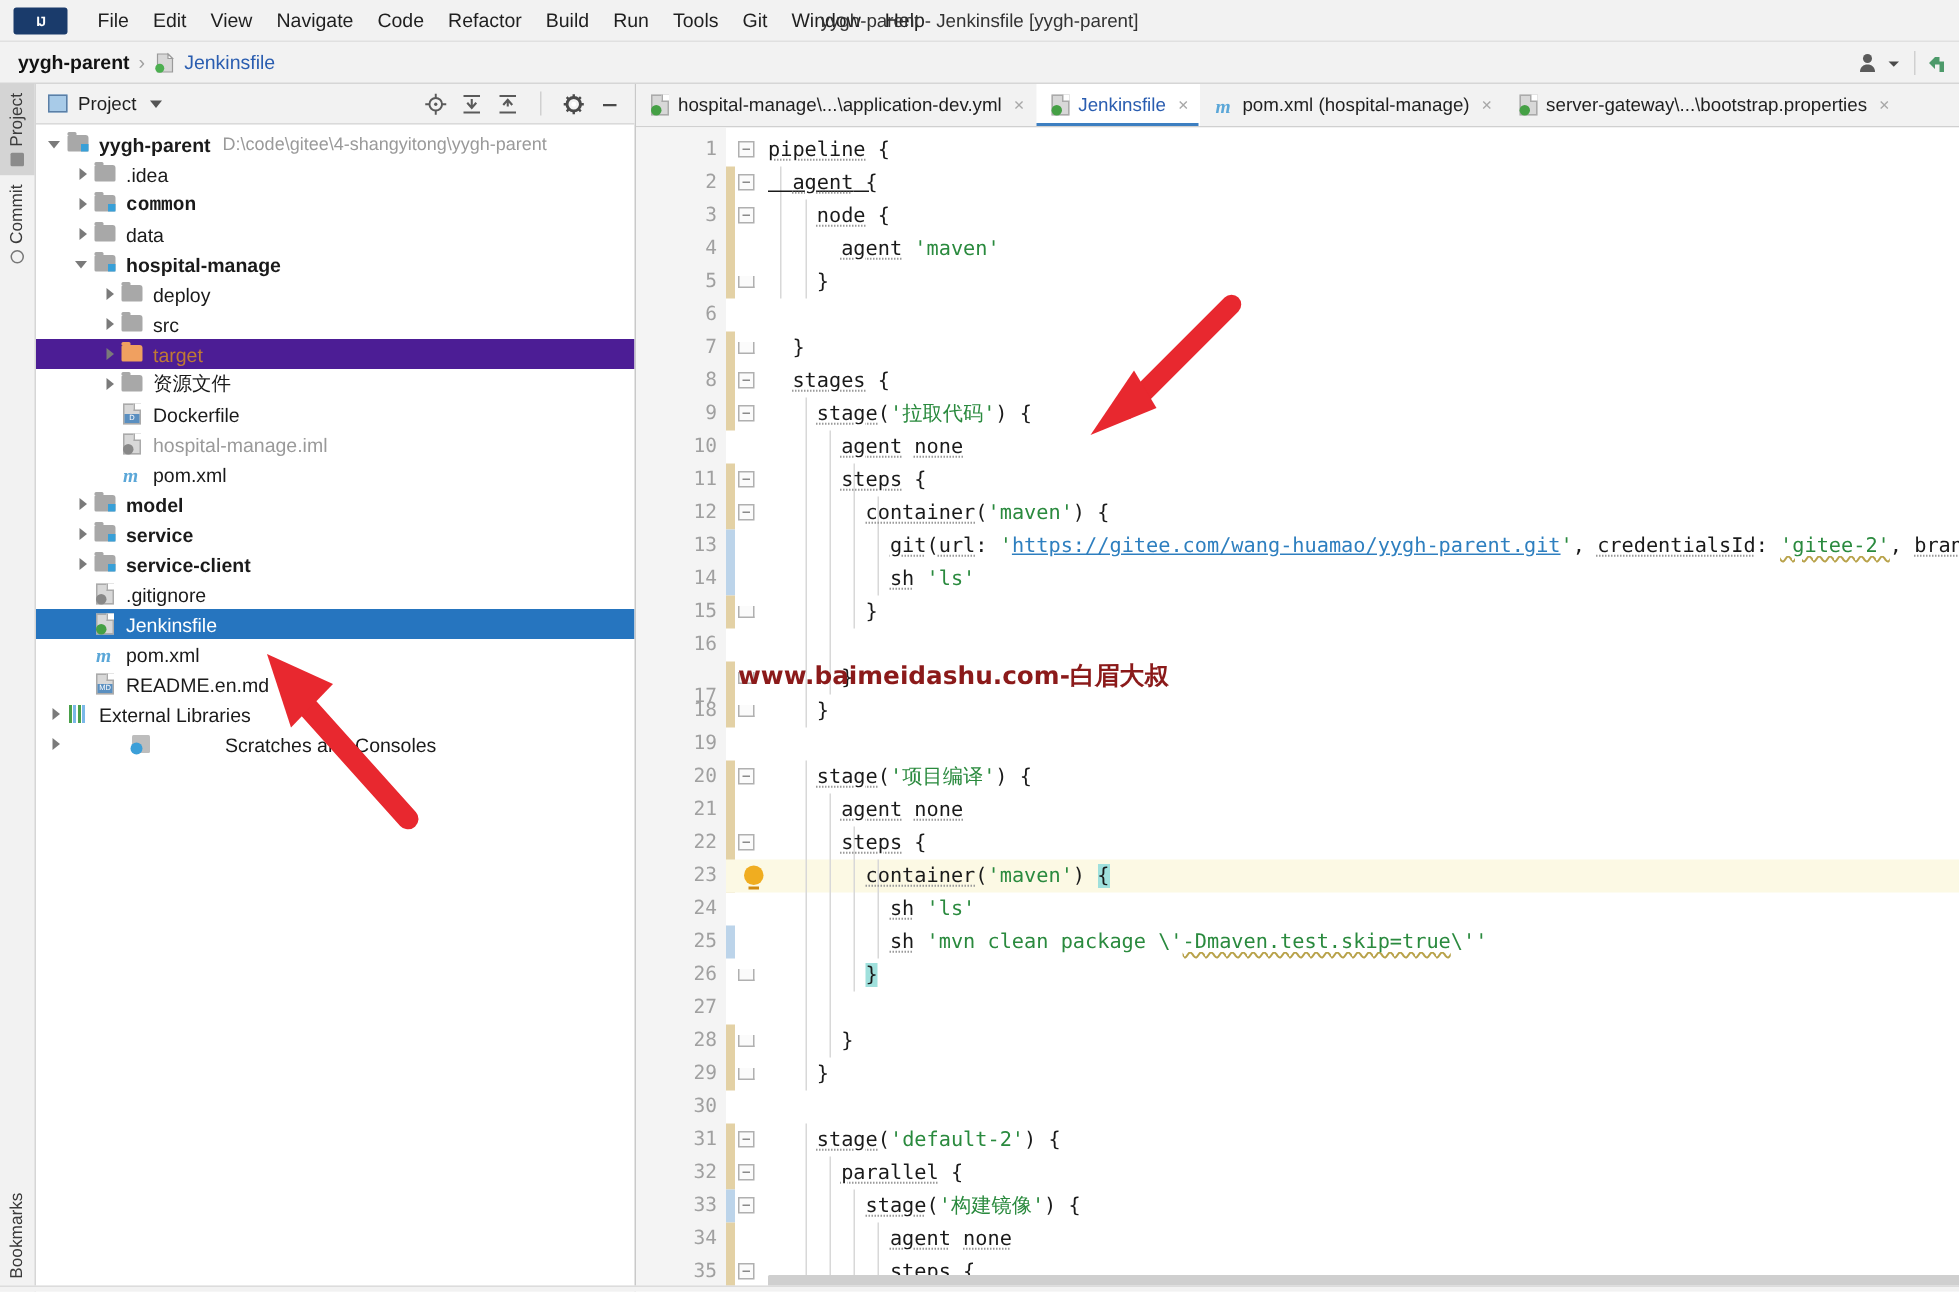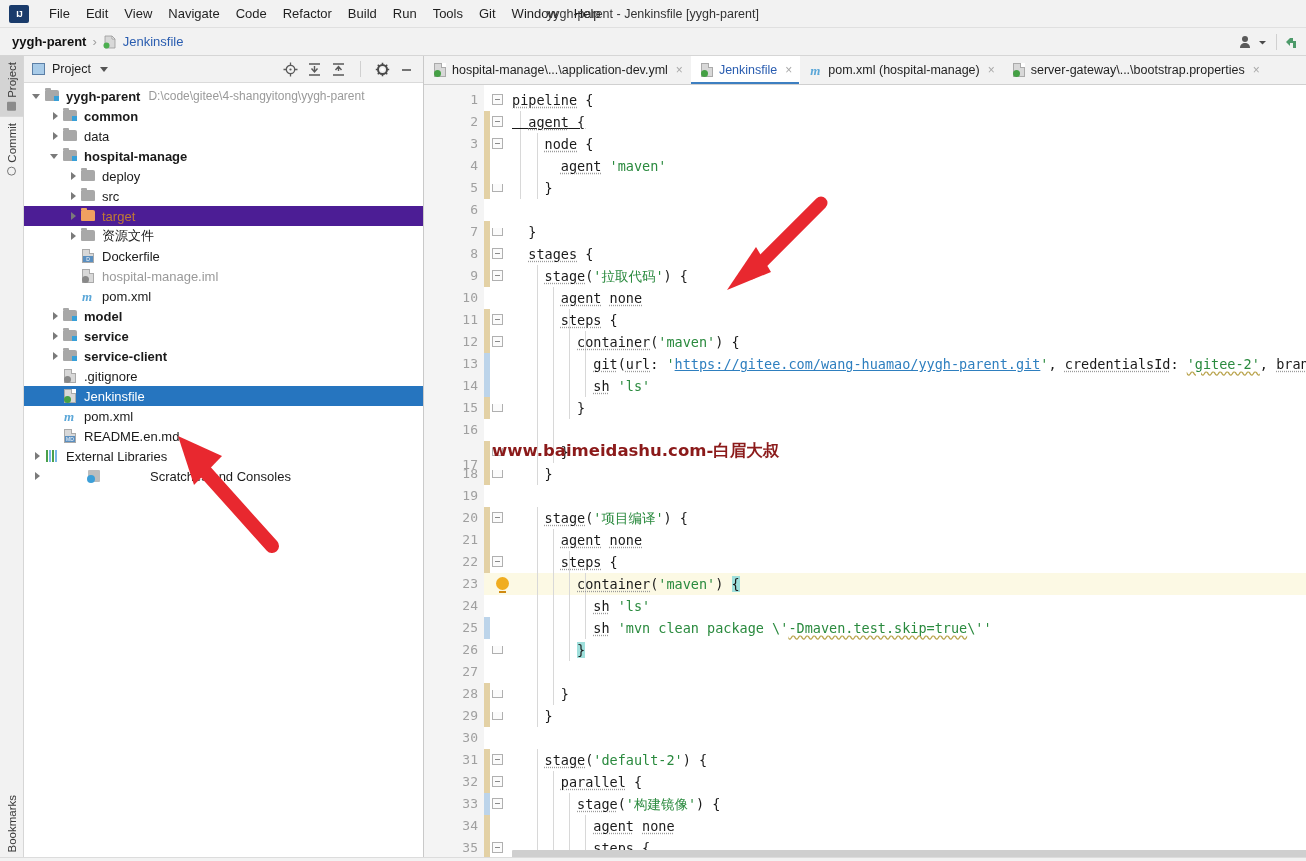--- a/index.html
+++ b/index.html
@@ -13,21 +13,21 @@
   }
   #app { position: relative; width: 1306px; height: 861px; }
 
   
   .menubar {
     position: absolute; left: 0; top: 0; width: 1306px; height: 28px;
     background: #f2f2f2; display: flex; align-items: center;
     border-bottom: 1px solid #e0e0e0;
   }
   .ij-logo {
-    width: 20px; height: 18px; margin-left: 9px; margin-right: 12px;
+    width: 36px; height: 18px; margin-left: 9px; margin-right: 12px;
     background: #1a3b6b; border-radius: 2px;
     color: #fff; font-size: 9px; font-weight: bold;
     display: flex; align-items: center; justify-content: center;
     letter-spacing: -1px;
   }
   .menu-item {
     padding: 3px 8px; font-size: 13px; color: #1f1f1f; cursor: default;
     white-space: nowrap;
   }
   .win-title {
@@ -366,20 +366,27 @@
     <div class="tree" id="tree">
         <div class="trow" style="padding-left: 8px;">
           <span class="twist d"></span>
           <span class="ficon">
             <span class="fold mod"></span>
           </span>
           <span class="tlabel b">yygh-parent</span>
           <span class="tpath">D:\code\gitee\4-shangyitong\yygh-parent</span>
         </div>
         <div class="trow" style="padding-left: 26px;">
+          <span class="twist r"></span>
+          <span class="ficon">
+            <span class="fold"></span>
+          </span>
+          <span class="tlabel">.idea</span>
+        </div>
+        <div class="trow" style="padding-left: 26px; font-family: Liberation Mono, monospace;">
           <span class="twist r"></span>
           <span class="ficon">
             <span class="fold mod"></span>
           </span>
           <span class="tlabel b">common</span>
         </div>
         <div class="trow" style="padding-left: 26px;">
           <span class="twist r"></span>
           <span class="ficon">
             <span class="fold"></span>

